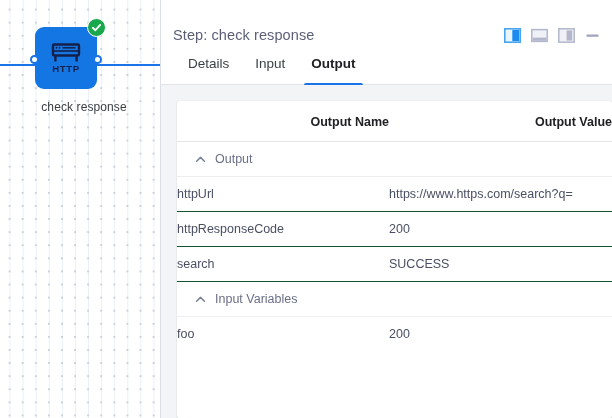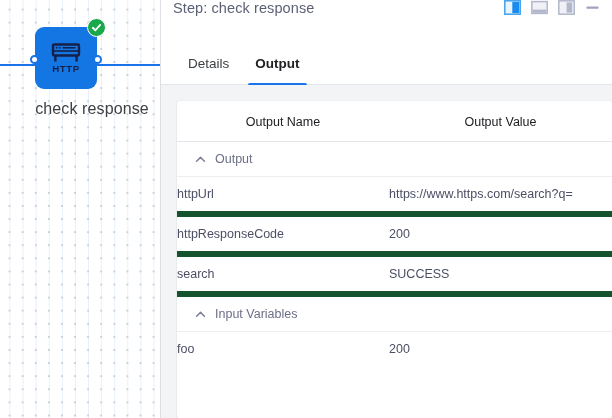--- a/index.html
+++ b/index.html
@@ -40,33 +40,33 @@
     display:flex; align-items:center; justify-content:center;
   }
   .badge-check svg { width:11px; height:11px; display:block; }
   .port {
     position:absolute; width:9px; height:9px; border-radius:50%;
     background:#ffffff; border:2px solid #1a73e8; top:28px;
   }
   .port-in  { left:-5px; }
   .port-out { right:-5px; }
   .node-label {
-    position:absolute; left:12px; top:100px; width:160px; text-align:center;
-    font-size:16px; color:#3c4043; letter-spacing:0.1px;
+    position:absolute; left:4px; top:100px; width:160px; text-align:center;
+    font-size:12px; color:#3c4043; letter-spacing:0.1px;
   }
 
   
   #panel {
     position:relative; width:452px; height:418px; flex:0 0 452px;
     background:#ffffff; border-left:1px solid #dcdfe4;
     display:flex; flex-direction:column;
   }
   .panel-head {
-    height:43px; flex:0 0 43px; display:flex; align-items:flex-start;
-    padding:0 12px 0 12px;
+    height:43px; flex:0 0 43px; display:flex; align-items:flex-end;
+    padding:8px 12px 0 12px;
   }
   .panel-title {
     font-size:14.5px; color:#5b5f76; font-weight:500; letter-spacing:0.1px;
     flex:1 1 auto; white-space:nowrap; overflow:hidden;
   }
   .head-icons { display:flex; align-items:center; gap:10px; }
   .lay-icon { width:17px; height:15px; display:block; cursor:pointer; }
   .min-icon { width:15px; height:15px; display:block; cursor:pointer; }
 
   
@@ -90,28 +90,28 @@
     flex:1 1 auto; background:#f3f4f6; padding:16px 0 0 16px;
     overflow:hidden;
   }
   .card {
     background:#ffffff; border-radius:2px; height:100%;
     box-shadow:0 1px 2px rgba(60,64,67,0.12), 0 0 1px rgba(60,64,67,0.16);
     overflow:hidden;
   }
   table.out-table { width:100%; border-collapse:collapse; table-layout:fixed; }
   table.out-table th {
-    text-align:center; font-size:12.5px; font-weight:normal; color:#202124;
+    text-align:right; font-size:12.5px; font-weight:bold; color:#202124;
     padding:14px 0 12px 0; border-bottom:1px solid #e3e5ea;
   }
   th.col-name  { width:212px; padding-left:18px; }
   th.col-value { padding-left:6px; }
   table.out-table td {
     font-size:12.5px; color:#4b4f63; padding:10px 0;
-    border-bottom:6px solid #14532d; white-space:nowrap;
+    border-bottom:1px solid #14532d; white-space:nowrap;
     overflow:hidden; text-overflow:clip;
   }
   td.cell-name  { padding-left:52px; }
   td.cell-value { padding-left:6px; }
   tr.group-row td {
     padding-left:18px; color:#6b6f87; font-size:12.5px;
     border-bottom:1px solid #edeef1;
   }
   .group-inner { display:flex; align-items:center; gap:9px; }
   .chev { width:11px; height:11px; display:block; flex:0 0 11px; }
@@ -182,20 +182,23 @@
             <rect x="1.5" y="6.6" width="12" height="2.2" rx="0.6" fill="#9fa3bd"></rect>
           </svg>
         </span>
       </div>
     </div>
 
     <div class="tabs">
       <div class="tab">
         <span>Details</span>
       </div>
+      <div class="tab">
+        <span>Input</span>
+      </div>
       <div class="tab active">
         <span>Output</span>
       </div>
     </div>
 
     <div class="panel-body">
       <div class="card">
         <table class="out-table">
           <thead>
             <tr>

